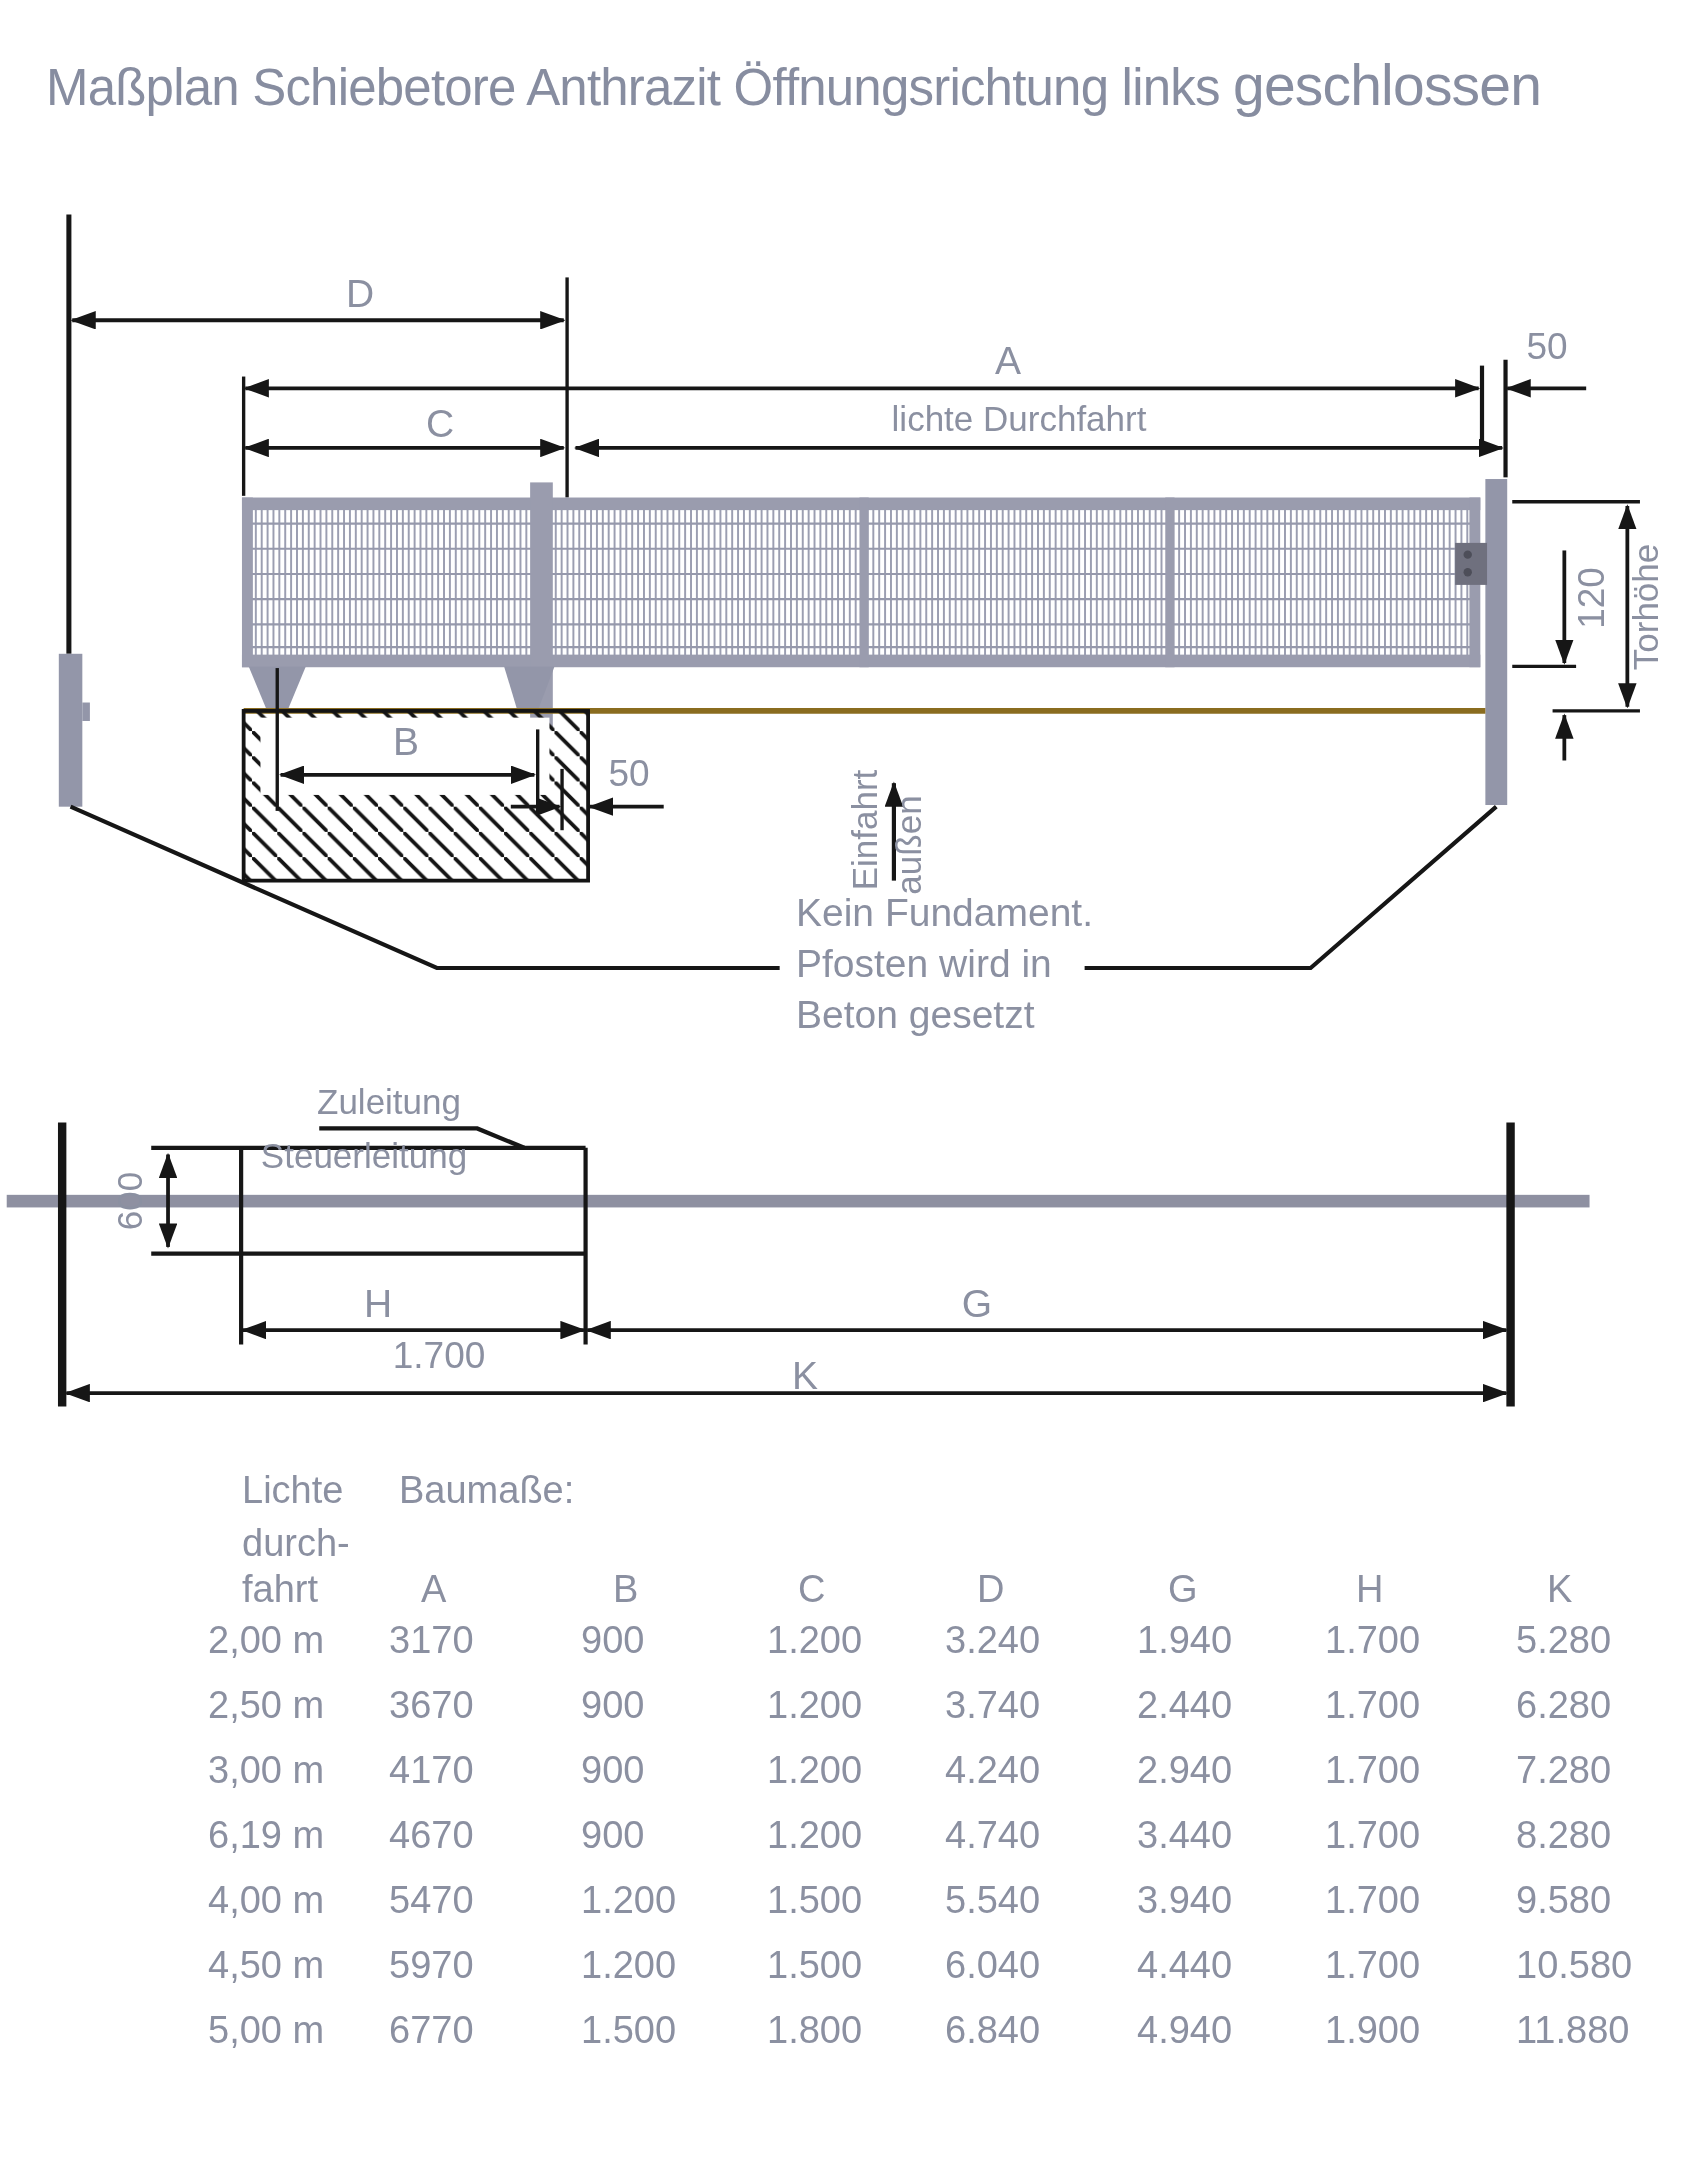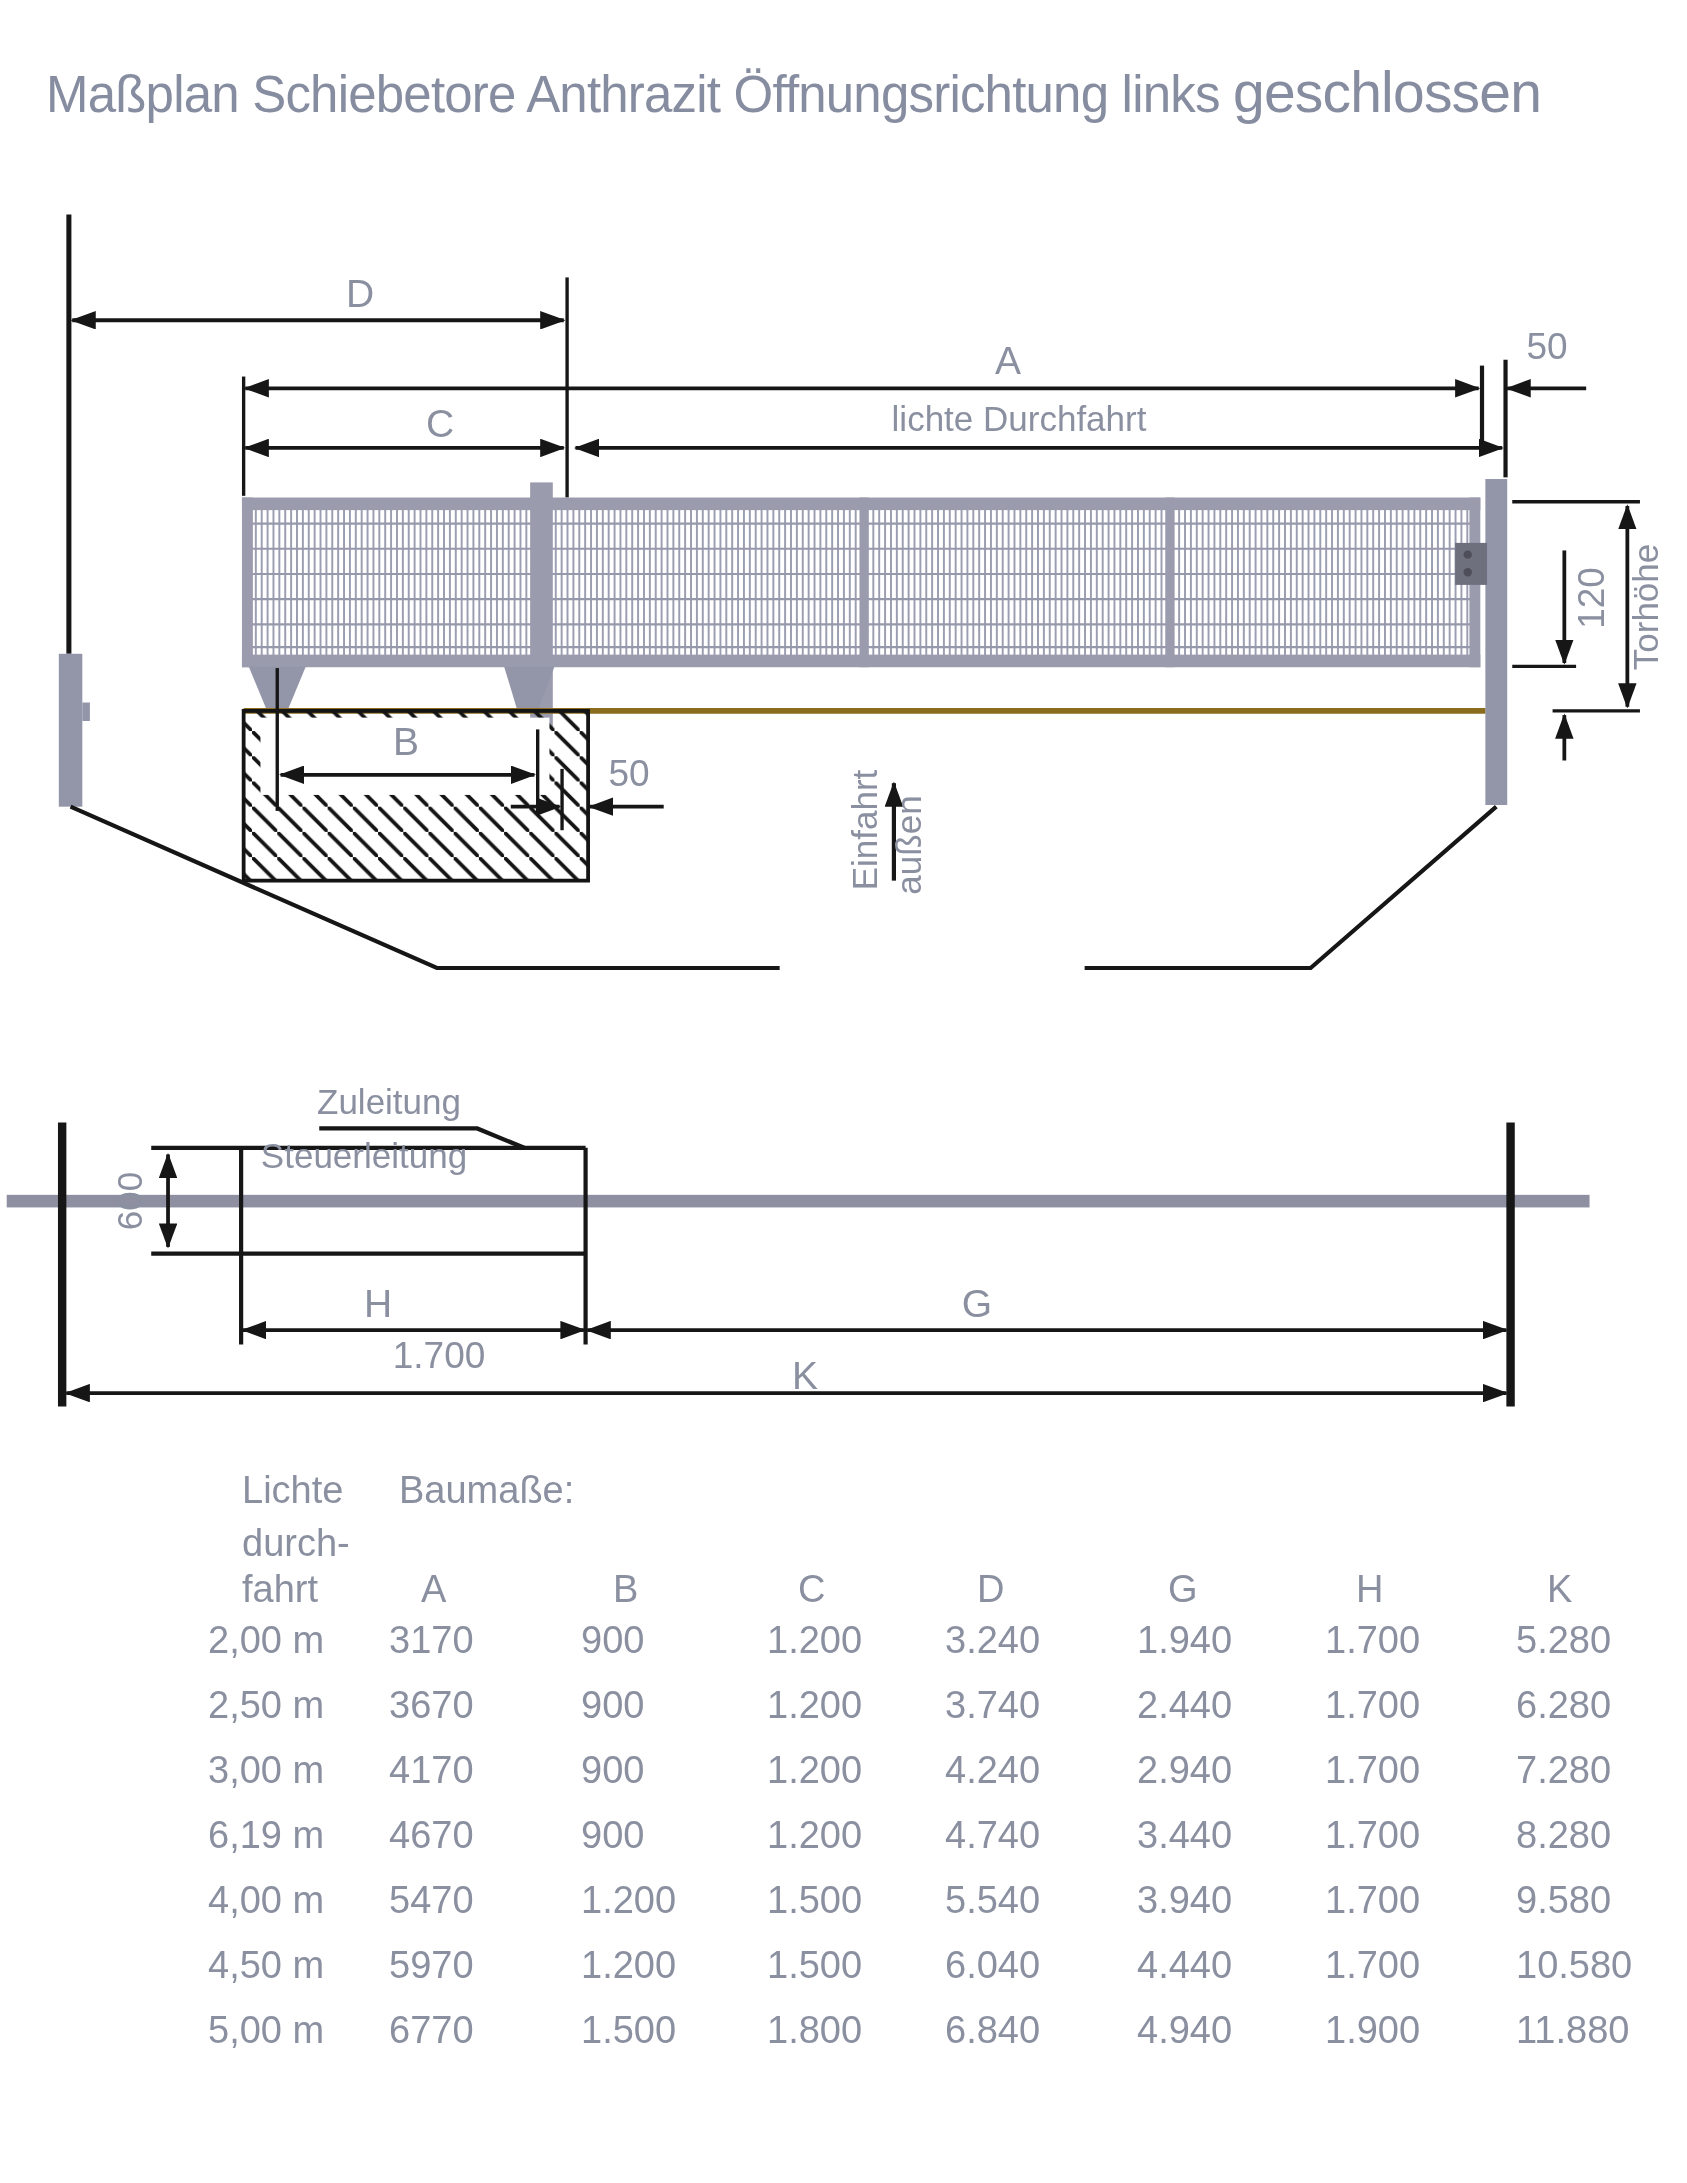--- a/index.html
+++ b/index.html
@@ -4,21 +4,21 @@
 <style>
   html,body{margin:0;padding:0;background:#fff;}
   .page{position:relative;width:1687px;height:2183px;background:#ffffff;
         font-family:"Liberation Sans",sans-serif;color:#8b90a1;overflow:hidden;}
   svg{position:absolute;left:0;top:0;}
   .lbl{position:absolute;transform:translate(-50%,-50%);white-space:nowrap;line-height:1;}
   .rot{transform:translate(-50%,-50%) rotate(-90deg);}
   .t46{font-size:39px;}
   .t42{font-size:35px;}
   .t44{font-size:37px;}
-  .title{position:absolute;left:46px;top:59px;font-size:51px;letter-spacing:-0.8px;color:#878da0;white-space:nowrap;}
+  .title{position:absolute;left:46px;top:52px;font-size:51px;letter-spacing:-0.8px;color:#878da0;white-space:nowrap;}
   .title .suffix{font-size:57px;}
   .note{position:absolute;left:796px;top:887px;font-size:39px;line-height:51px;color:#8b90a1;}
   .cellgrid{position:absolute;left:208px;top:1619px;display:grid;
             grid-template-columns:181px 192px 186px 178px 192px 188px 191px 118px;
             grid-auto-rows:65px;font-size:38px;color:#8b90a1;}
   .cellgrid div{text-align:left;}
   .th{position:absolute;font-size:38px;color:#8b90a1;white-space:nowrap;margin-left:32px;}
 </style>
 </head>
 <body>
@@ -139,20 +139,25 @@
   <div class="lbl t46" style="left:1008px;top:360px;">A</div>
   <div class="lbl t44" style="left:1547px;top:346px;">50</div>
   <div class="lbl t42" style="left:1019px;top:418px;">lichte Durchfahrt</div>
   <div class="lbl t46" style="left:440px;top:423px;">C</div>
   <div class="lbl t46" style="left:406px;top:741px;">B</div>
   <div class="lbl t44" style="left:629px;top:773px;">50</div>
   <div class="lbl rot t44" style="left:1591px;top:598px;">120</div>
   <div class="lbl rot t42" style="left:1645px;top:607px;">Torhöhe</div>
   <div class="lbl rot t42" style="left:864px;top:830px;">Einfahrt</div>
   <div class="lbl rot t42" style="left:908px;top:845px;">außen</div>
+  <div class="note">
+    <div>Kein Fundament.</div>
+    <div>Pfosten wird in</div>
+    <div>Beton gesetzt</div>
+  </div>
 
   <div class="lbl t42" style="left:389px;top:1101px;">Zuleitung</div>
   <div class="lbl t42" style="left:364px;top:1155px;text-align:center;">Steuerleitung</div>
   <div class="lbl rot t42" style="left:129px;top:1201px;">600</div>
   <div class="lbl t46" style="left:378px;top:1303px;">H</div>
   <div class="lbl t44" style="left:439px;top:1355px;">1.700</div>
   <div class="lbl t46" style="left:977px;top:1303px;">G</div>
   <div class="lbl t46" style="left:805px;top:1375px;">K</div>
 
   <div class="th" style="left:210px;top:1469px;">Lichte</div>

